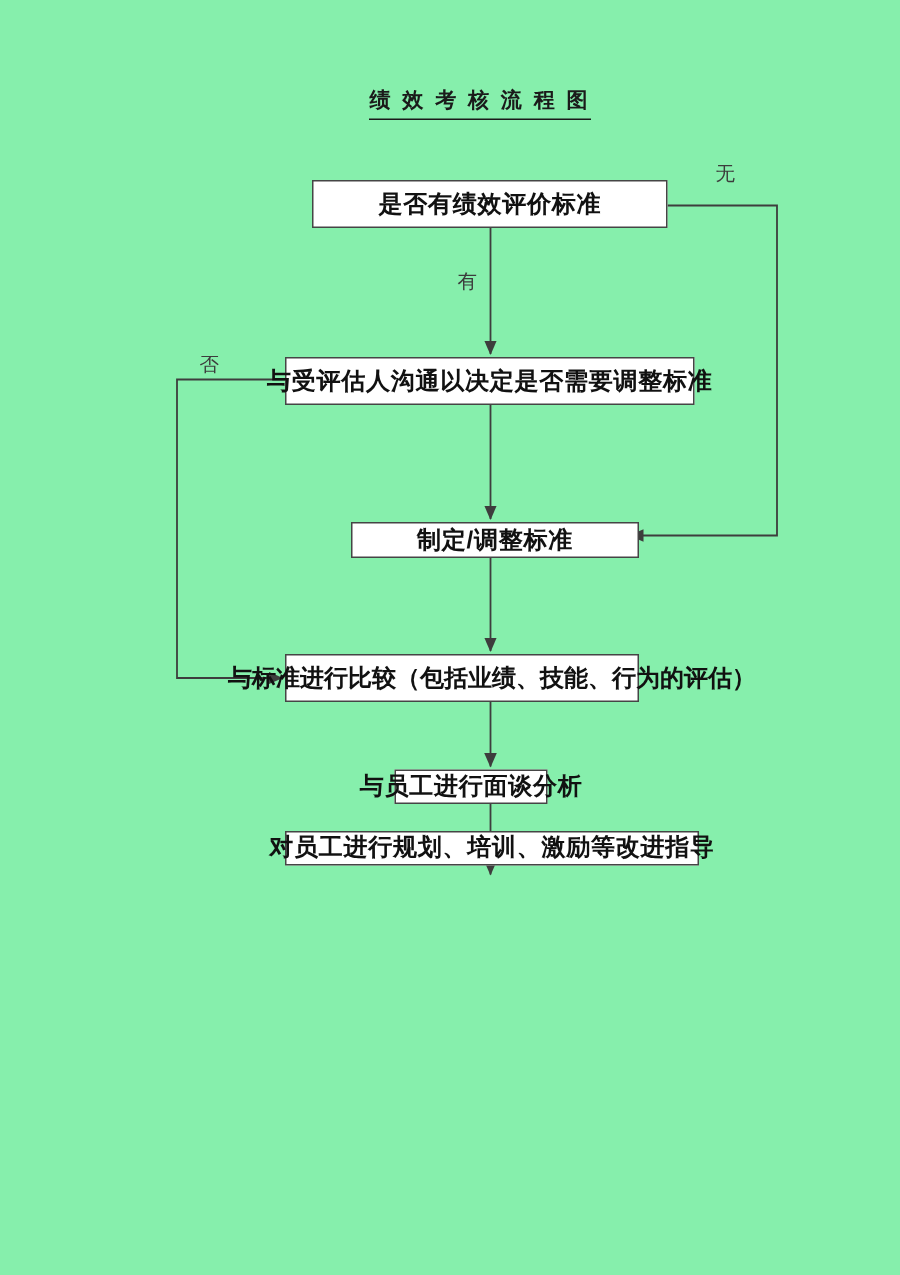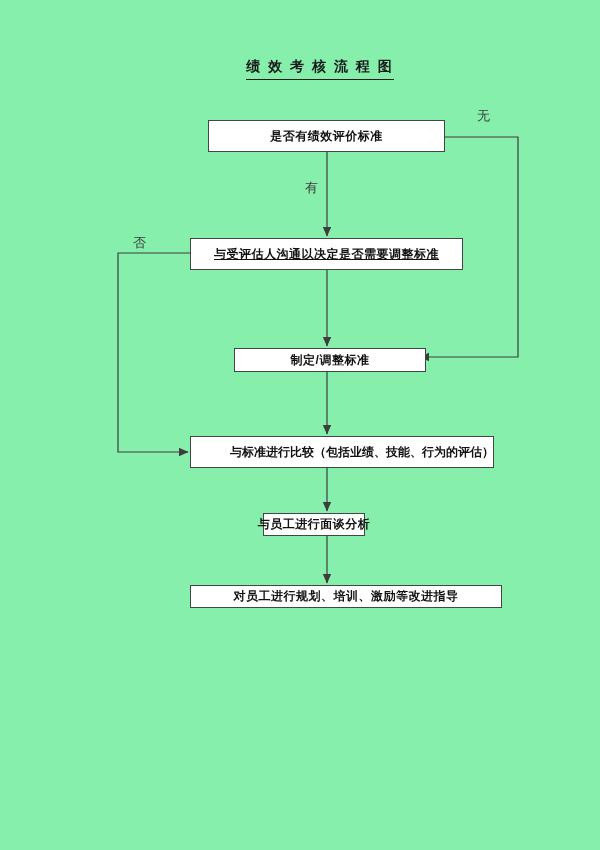--- a/index.html
+++ b/index.html
@@ -41,33 +41,33 @@
     height: 850px;
   }
   .node {
     position: absolute;
     box-sizing: border-box;
     border: 1px solid #454545;
     background: #ffffff;
     display: flex;
     align-items: center;
     justify-content: center;
-    font-size: 12px;
+    font-size: 16px;
     font-weight: bold;
     color: #111111;
     letter-spacing: 0.5px;
     white-space: nowrap;
     text-align: center;
   }
   .n1 { left: 208px; top: 120px; width: 237px; height: 32px; }
-  .n2 { left: 190px; top: 238px; width: 273px; height: 32px; text-decoration: underline; }
+  .n2 { left: 190px; top: 238px; width: 273px; height: 32px; }
   .n3 { left: 234px; top: 348px; width: 192px; height: 24px; }
-  .n4 { left: 190px; top: 436px; width: 304px; height: 32px; letter-spacing: 0; padding-left: 40px; }
+  .n4 { left: 190px; top: 436px; width: 236px; height: 32px; letter-spacing: 0; padding-left: 40px; }
   .n5 { left: 263px; top: 513px; width: 102px; height: 23px; text-align: right; }
-  .n6 { left: 190px; top: 585px; width: 312px; height: 23px; }
+  .n6 { left: 190px; top: 554px; width: 276px; height: 23px; }
   .edge-label {
     position: absolute;
     font-size: 13px;
     font-weight: normal;
     color: #3c3c3c;
   }
   .lbl-yes { left: 305px; top: 179px; }
   .lbl-no-top { left: 477px; top: 107px; }
   .lbl-no-left { left: 133px; top: 234px; }
 </style>

